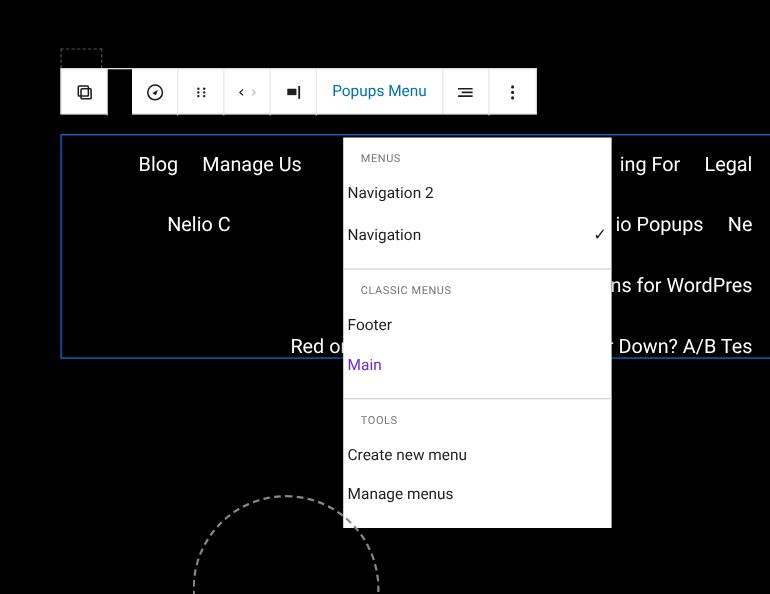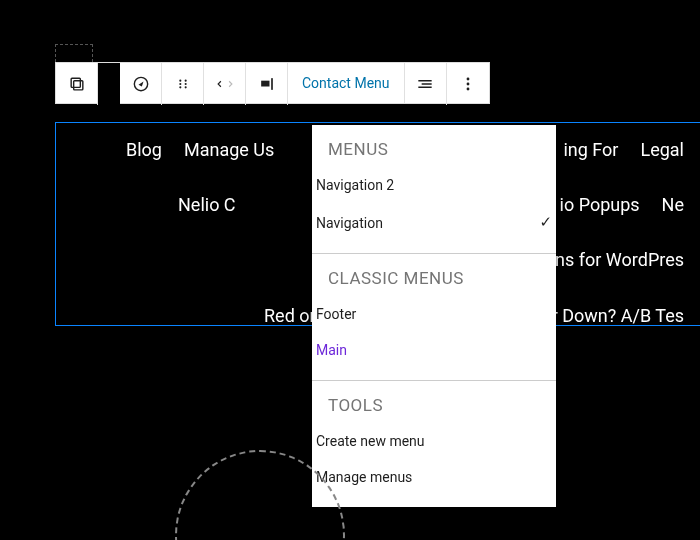--- a/index.html
+++ b/index.html
@@ -91,21 +91,21 @@
     box-shadow: 0 4px 12px rgba(0,0,0,0.3);
     font-size: 14px;
     color: #1e1e1e;
   }
   .dd-section {
     border-bottom: 1px solid #ccc;
     padding: 14px 0 12px 0;
   }
   .dd-section:last-child { border-bottom: none; }
   .dd-heading {
-    font-size: 17px;
+    font-size: 10px;
     letter-spacing: 0.5px;
     color: #757575;
     padding: 0 20px 8px 16px;
     text-transform: uppercase;
   }
   .dd-item {
     padding: 10px 4px;
     display: flex;
     align-items: flex-end;
     justify-content: space-between;
@@ -161,21 +161,21 @@
         <path d="M9 6l6 6-6 6"></path>
       </svg>
   </div>
   <div class="tb-btn">
     <svg width="20" height="20" viewBox="0 0 24 24" fill="currentColor">
       <rect x="5" y="8" width="10" height="7"></rect>
       <rect x="17" y="5" width="2" height="14"></rect>
     </svg>
   </div>
   <div class="tb-select">
-    <span>Contact Menu</span>
+    <span>Popups Menu</span>
   </div>
   <div class="tb-btn">
     <svg width="20" height="20" viewBox="0 0 24 24" fill="none" stroke="currentColor" stroke-width="1.8">
       <path d="M4 8h16M8 12h12M4 16h16"></path>
     </svg>
   </div>
   <div class="tb-btn last">
     <svg width="20" height="20" viewBox="0 0 24 24" fill="currentColor">
       <circle cx="12" cy="6" r="1.7"></circle>
         <circle cx="12" cy="12" r="1.7"></circle>
@@ -189,21 +189,21 @@
     <div style="display:flex; gap:22px; margin-left:50px;">
       <span class="nav-item">Blog</span>
       <span class="nav-item">Manage Us</span>
     </div>
     <div style="display:flex; gap:22px;">
       <span class="nav-item">ing For</span>
       <span class="nav-item">Legal</span>
     </div>
   </div>
   <div class="nav-row" style="justify-content:space-between;">
-    <span class="nav-item" style="margin-left:102px;text-align:right;">Nelio C</span>
+    <span class="nav-item" style="margin-left:76px;text-align:right;">Nelio C</span>
     <div style="display:flex; gap:22px;">
       <span class="nav-item">io Popups</span>
       <span class="nav-item">Ne</span>
     </div>
   </div>
   <div class="nav-row" style="justify-content:flex-end;">
     <span class="nav-item">ns for WordPres</span>
   </div>
   <div class="nav-row" style="justify-content:space-between; margin-bottom:0;">
     <span class="nav-item" style="margin-left:188px;">Red or</span>

